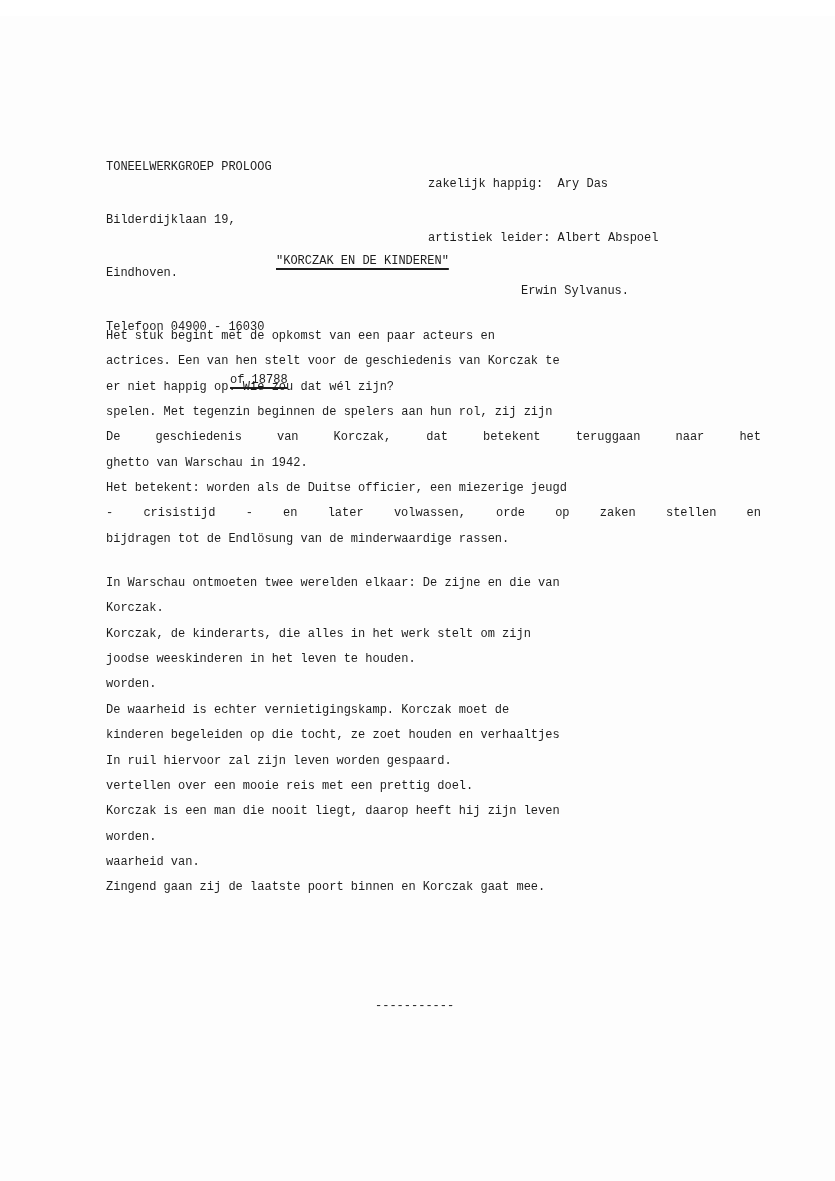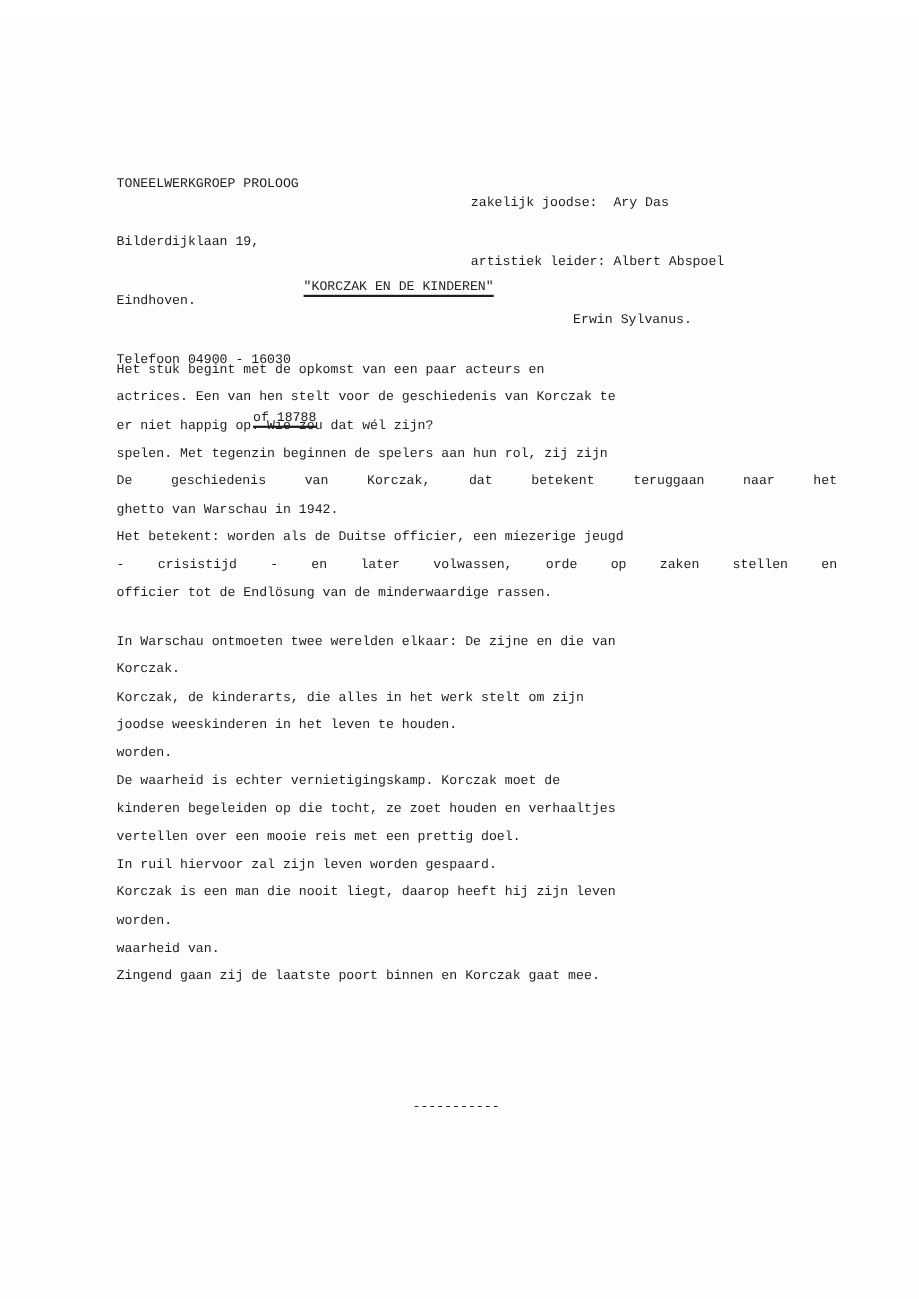--- a/index.html
+++ b/index.html
@@ -81,50 +81,50 @@
 
   <div class="letterhead-left">
     <div>TONEELWERKGROEP PROLOOG</div>
     <div>Bilderdijklaan 19,</div>
     <div>Eindhoven.</div>
     <div>Telefoon 04900 - 16030</div>
     <div class="phone-alt-row"><span class="u">of 18788</span></div>
   </div>
 
   <div class="letterhead-right">
-    <div>zakelijk joodse:  Ary Das</div>
+    <div>zakelijk happig:  Ary Das</div>
     <div>artistiek leider: Albert Abspoel</div>
   </div>
 
   <div class="doc-title">"KORCZAK EN DE KINDEREN"</div>
 
   <div class="byline">Erwin Sylvanus.</div>
 
   <div class="doc-body">
       <div class="para">
         <div class="line">Het stuk begint met de opkomst van een paar acteurs en</div>
         <div class="line">actrices. Een van hen stelt voor de geschiedenis van Korczak te</div>
         <div class="line">er niet happig op. Wie zou dat wél zijn?</div>
         <div class="line">spelen. Met tegenzin beginnen de spelers aan hun rol, zij zijn</div>
         <div class="line just">De geschiedenis van Korczak, dat betekent teruggaan naar het</div>
         <div class="line">ghetto van Warschau in 1942.</div>
         <div class="line">Het betekent: worden als de Duitse officier, een miezerige jeugd</div>
         <div class="line just">- crisistijd - en later volwassen, orde op zaken stellen en</div>
-        <div class="line">officier tot de Endlösung van de minderwaardige rassen.</div>
+        <div class="line">bijdragen tot de Endlösung van de minderwaardige rassen.</div>
       </div>
       <div class="para">
         <div class="line">In Warschau ontmoeten twee werelden elkaar: De zijne en die van</div>
         <div class="line">Korczak.</div>
         <div class="line">Korczak, de kinderarts, die alles in het werk stelt om zijn</div>
         <div class="line">joodse weeskinderen in het leven te houden.</div>
         <div class="line">worden.</div>
         <div class="line">De waarheid is echter vernietigingskamp. Korczak moet de</div>
         <div class="line">kinderen begeleiden op die tocht, ze zoet houden en verhaaltjes</div>
+        <div class="line">In ruil hiervoor zal zijn leven worden gespaard.</div>
         <div class="line">vertellen over een mooie reis met een prettig doel.</div>
-        <div class="line">In ruil hiervoor zal zijn leven worden gespaard.</div>
         <div class="line">Korczak is een man die nooit liegt, daarop heeft hij zijn leven</div>
         <div class="line">worden.</div>
         <div class="line">waarheid van.</div>
         <div class="line">Zingend gaan zij de laatste poort binnen en Korczak gaat mee.</div>
       </div>
     </div>
 
   <div class="divider">-----------</div>
 
 </div>

